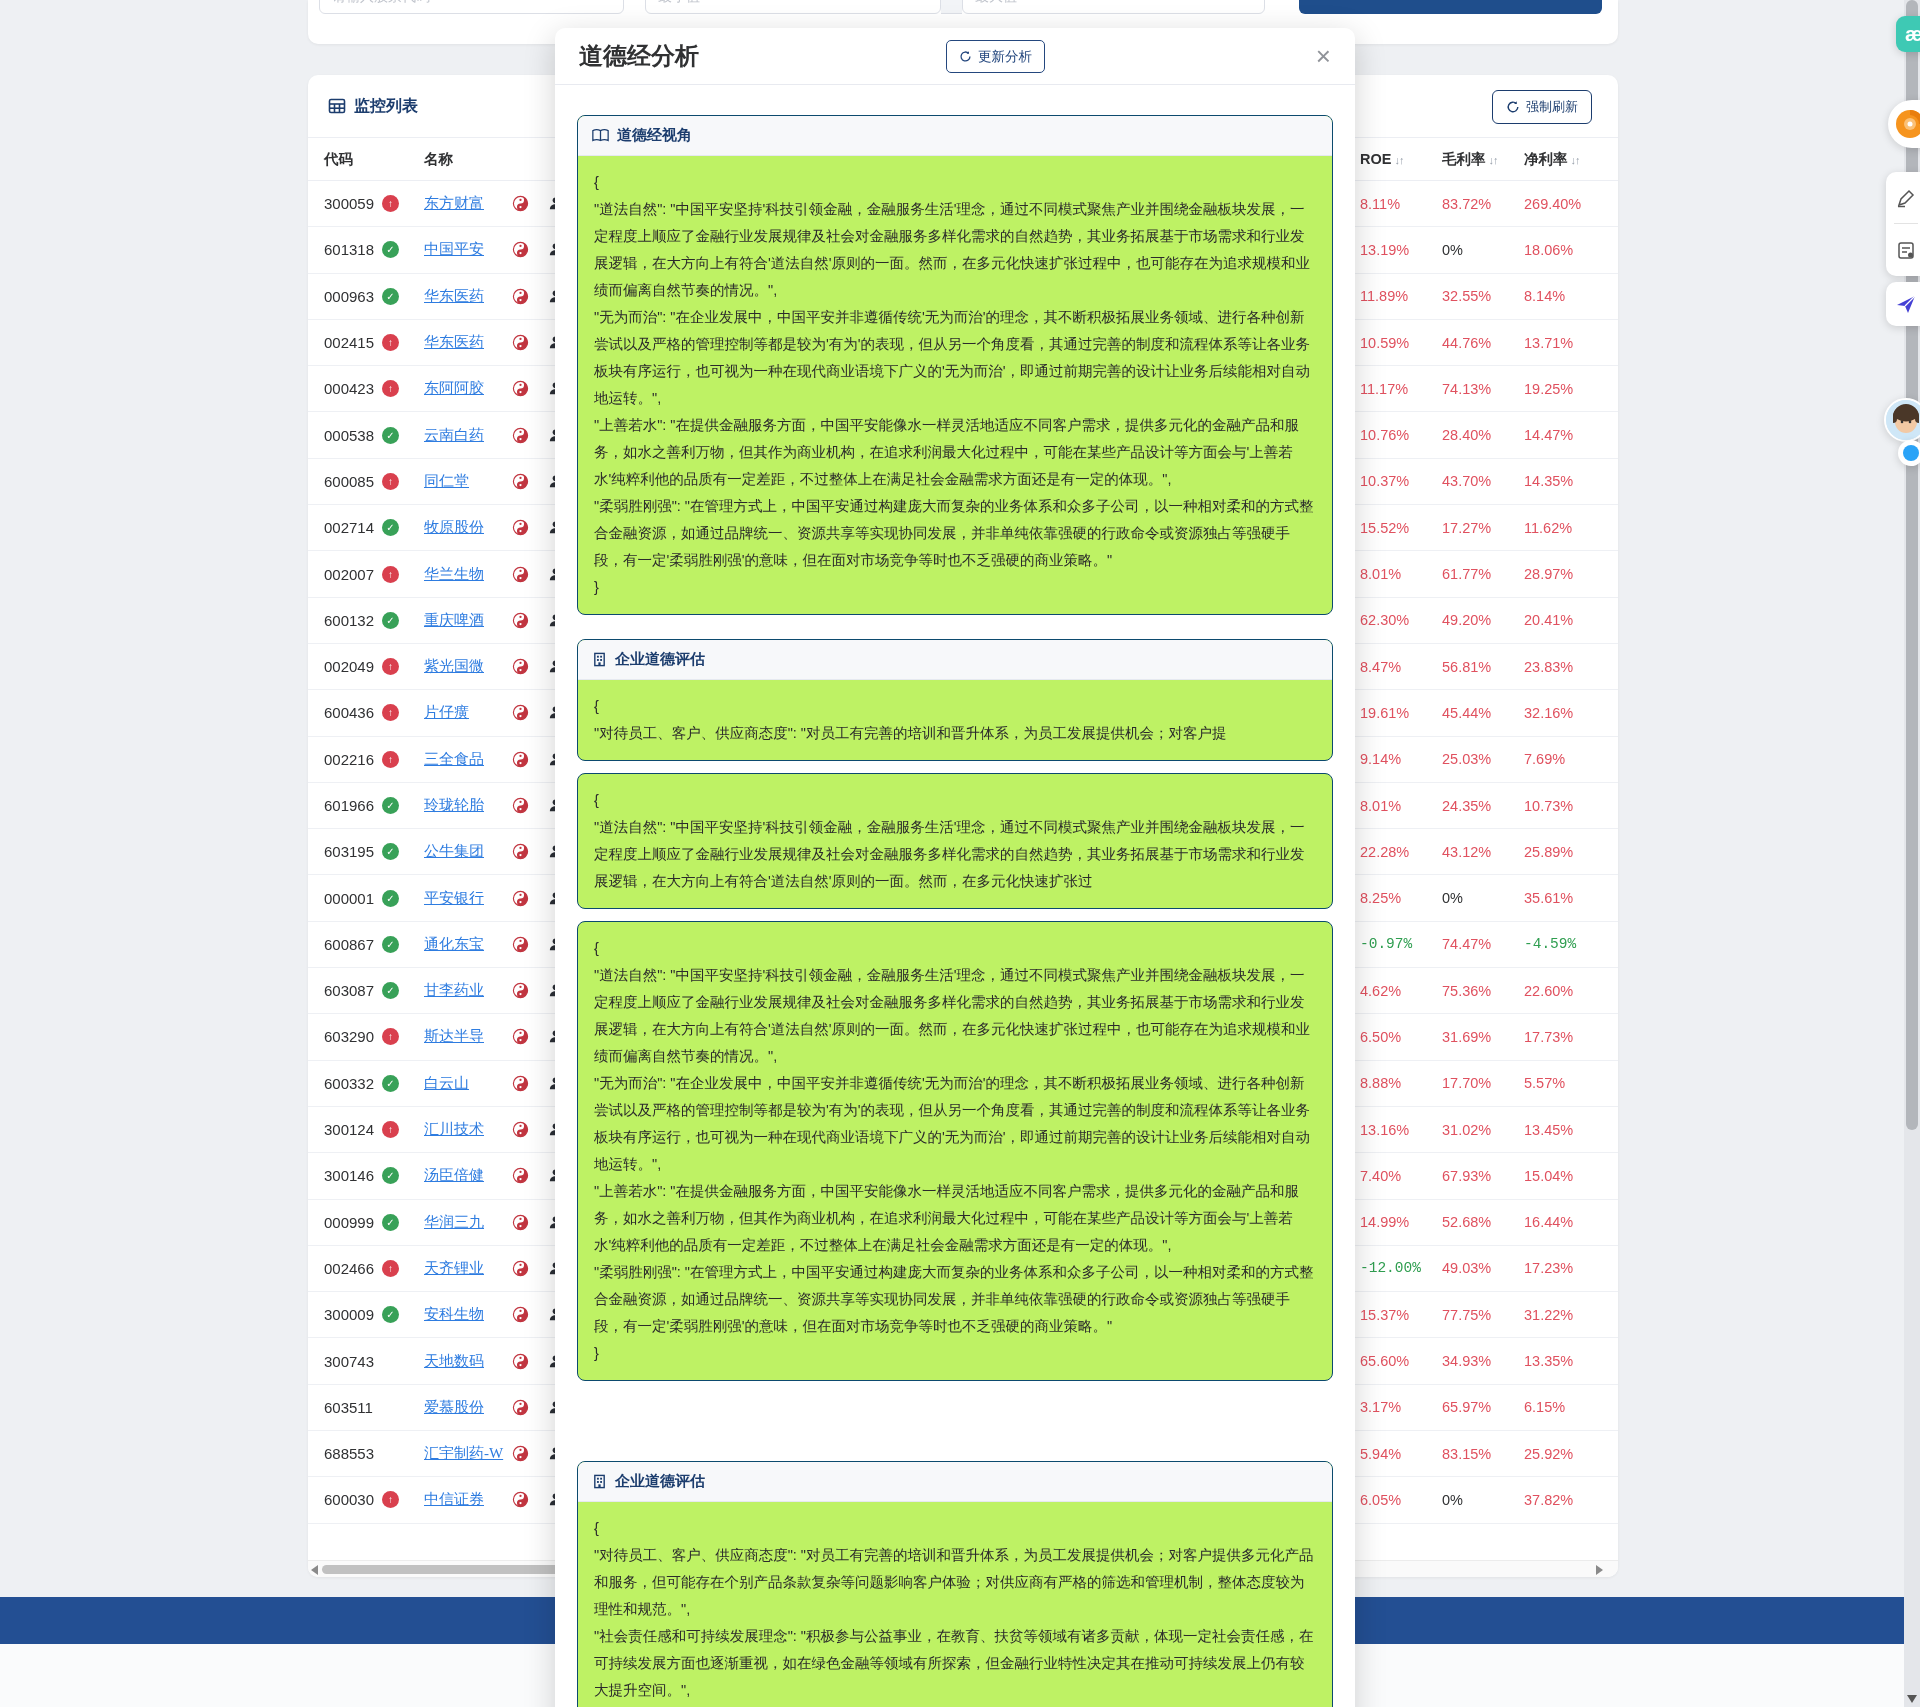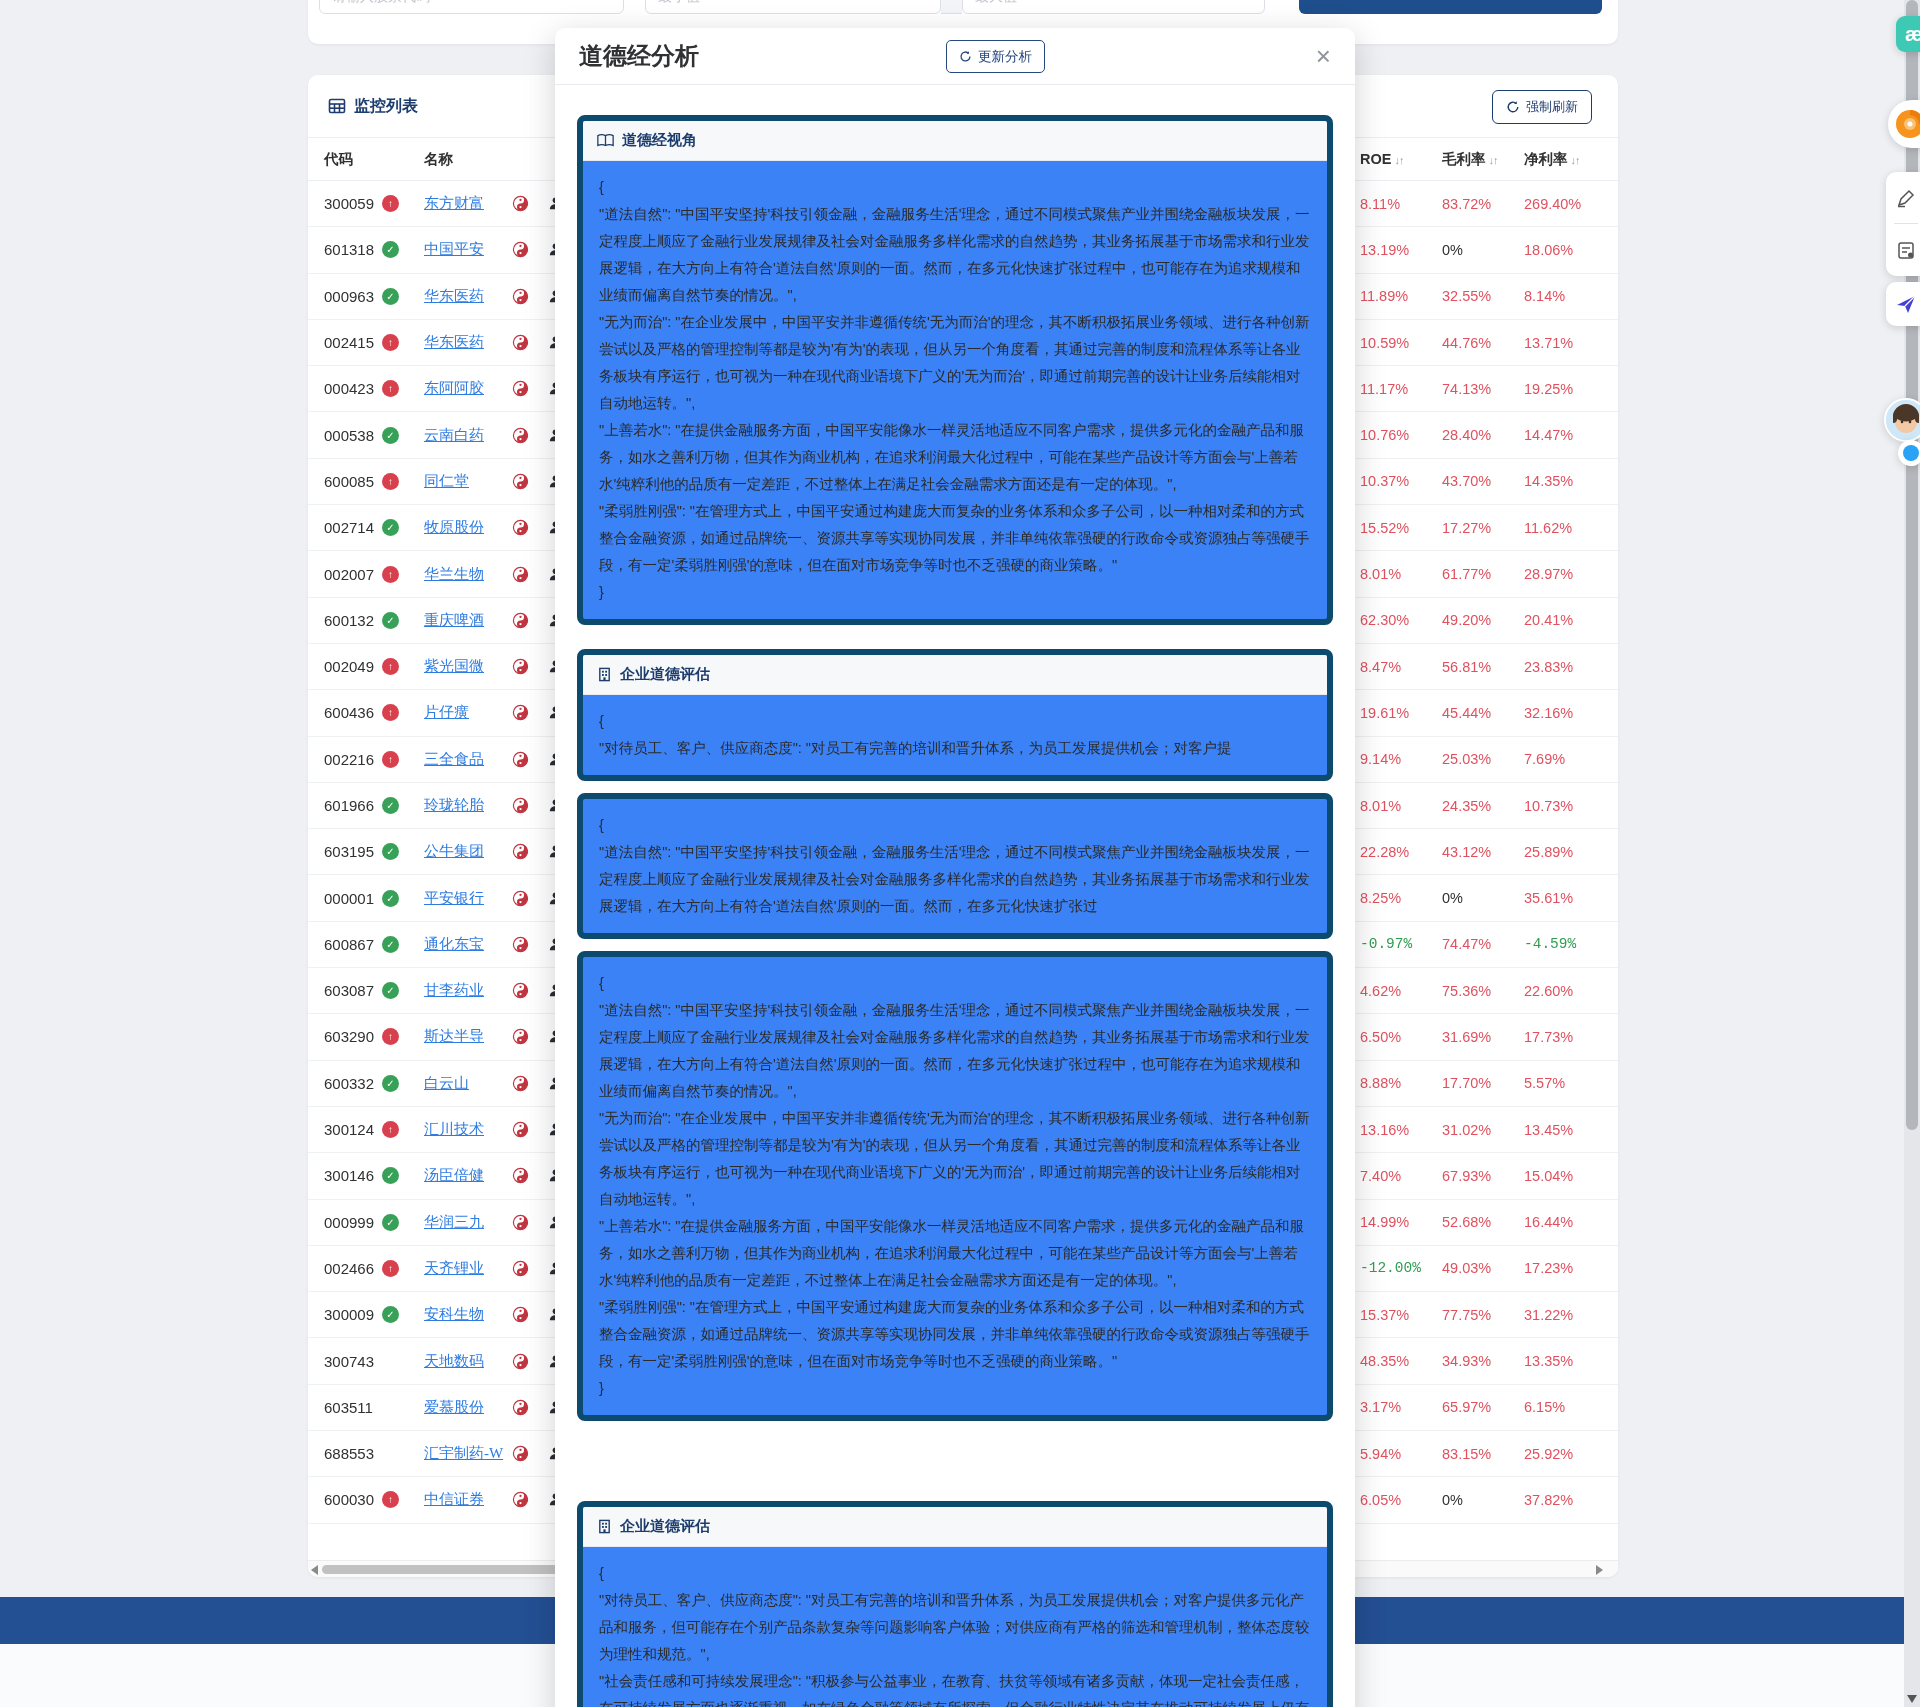--- a/index.html
+++ b/index.html
@@ -57,21 +57,21 @@
   
   .modal { position:absolute; left:555px; top:28px; width:800px; height:1730px; background:#fff;
     border-radius:10px; box-shadow:0 8px 32px rgba(0,0,0,.18); z-index:50; overflow:hidden; }
   .modal-head { position:relative; height:57px; border-bottom:1px solid #e8eaf0; display:flex; align-items:center; padding:0 24px; }
   .modal-title { font-size:24px; font-weight:600; color:#303133; }
   .update-btn { position:absolute; left:391px; top:12px; height:33px; padding:0 12px; background:#fff;
     border:1.5px solid #24477e; border-radius:5px; color:#24477e; font-size:13.5px;
     display:flex; align-items:center; gap:6px; cursor:pointer; }
   .close-x { margin-left:auto; color:#909399; font-size:26px; line-height:1; cursor:pointer; }
   .modal-body { padding:30px 22px 22px; }
-  .msec { border:6px solid #0c4a6e; border-radius:8px; overflow:hidden; background:#3b82f6; }
+  .msec { border:1px solid #0c4a6e; border-radius:8px; overflow:hidden; background:#bef264; }
   .msec + .msec { margin-top:12px; }
   .msec:nth-child(2) { margin-top:24px; }
   .msec:nth-child(5) { margin-top:80px; }
   .msec-head { background:#f7f8fa; border-bottom:1px solid #e6e9f0; padding:10px 14px; color:#1c3d6e;
     font-weight:bold; font-size:15px; display:flex; align-items:center; gap:8px; }
   .msec-body { padding:13px 16px; font-size:14.5px; line-height:27px; color:#2b2b2b; white-space:pre-wrap; }
 
   
   .vscroll { position:absolute; right:0; top:0; width:16px; height:1707px; background:#e4e6ea; z-index:10; }
   .vthumb { position:absolute; left:2px; top:0; width:12px; height:1130px; background:#b3b6bb; border-radius:6px; }
@@ -782,21 +782,21 @@
             <circle cx="12" cy="17" r="1.6" fill="#fff"></circle>
           </svg>
         </span>
         <span class="c-pp">
           <svg width="15" height="15" viewBox="0 0 16 16">
             <circle cx="8" cy="4.6" r="3" fill="#2b2f36"></circle>
             <path d="M2 14c0-3.4 2.7-5.3 6-5.3s6 1.9 6 5.3z" fill="#2b2f36"></path>
           </svg>
         </span>
         <span class="grow"></span>
-        <span class="m pos">48.35%</span>
+        <span class="m pos">65.60%</span>
         <span class="m pos">34.93%</span>
         <span class="m pos">13.35%</span>
       </div>
       <div class="trow">
         <span class="c-code">603511</span>
         <span class="c-badge">
           <span class="badge none"></span>
         </span>
         <span class="c-name"><a class="name">爱慕股份</a></span>
         <span class="c-yy">

